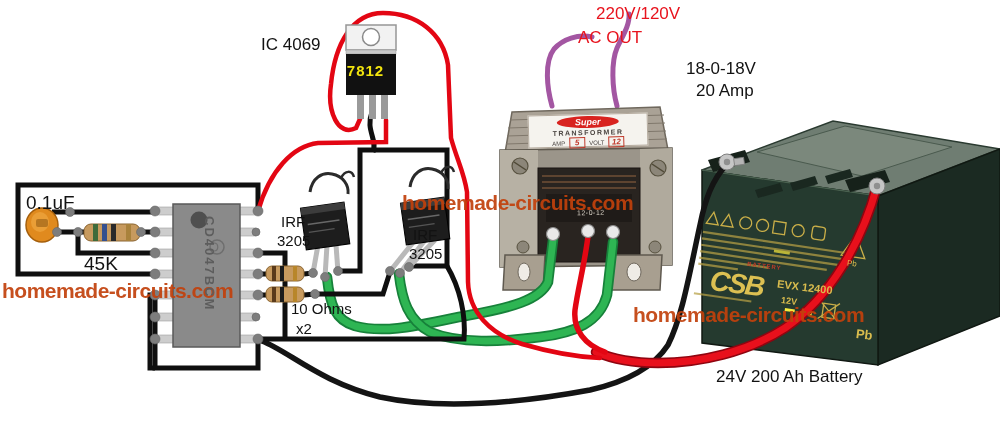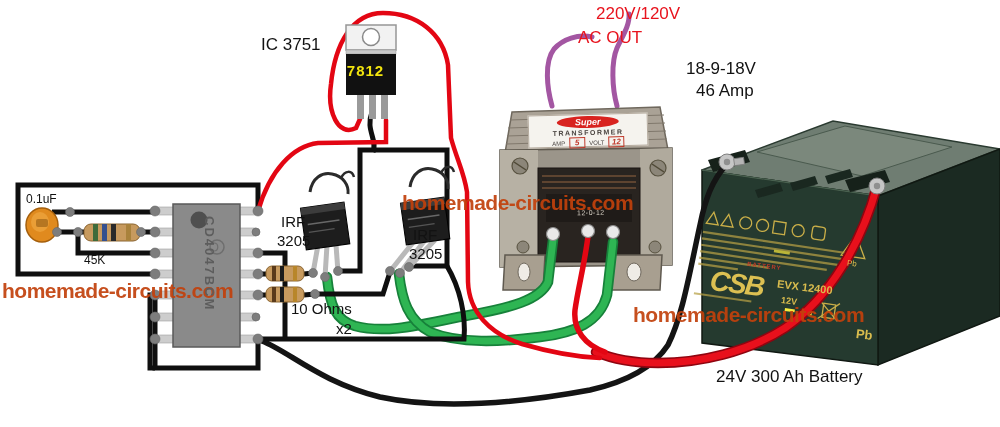--- a/index.html
+++ b/index.html
@@ -2,21 +2,21 @@
 <html><head>
 <meta charset="utf-8">
 <style>
   html,body{margin:0;padding:0;background:#fff;}
   #stage{position:relative;width:1000px;height:427px;background:#ffffff;overflow:hidden;
          font-family:"Liberation Sans",sans-serif;}
   #wires-svg{position:absolute;left:0;top:0;}
   .lbl{position:absolute;font-weight:normal;color:#121212;white-space:nowrap;line-height:1.1;}
   .lbl.red{color:#e8131d;}
   .fs17{font-size:17px;}
-  .fs16{font-size:12px;}
+  .fs16{font-size:19px;}
   .fs15{font-size:15px;}
   .wm{position:absolute;font-weight:bold;font-size:21px;color:#c2410c;white-space:nowrap;opacity:.92;letter-spacing:-0.5px;}
   .reg-mark{position:absolute;left:346px;top:62px;width:39px;text-align:center;
             font-size:15px;font-weight:bold;color:#f2e40e;letter-spacing:1px;}
   .ic-mark{position:absolute;left:217px;top:216px;transform:rotate(90deg);transform-origin:0 0;
            font-size:13px;font-weight:bold;color:#5d5d5d;letter-spacing:2px;}
   
   .tx-label{position:absolute;left:528px;top:114px;width:120px;height:33px;background:#f5f3ee;
             border:1px solid #b5ab9e;transform:rotate(-1.5deg);box-sizing:border-box;padding-top:1px;}
   .tx-badge{width:62px;height:12px;margin:0 auto;background:#d8231f;border-radius:50%;
@@ -302,41 +302,41 @@
     <circle cx="313" cy="273" r="4.5"></circle>
         <circle cx="325" cy="277" r="4.5"></circle>
         <circle cx="338" cy="271" r="4.5"></circle>
     <circle cx="315" cy="294" r="4.5"></circle>
     <circle cx="390" cy="271" r="4.5"></circle>
         <circle cx="400" cy="273" r="4.5"></circle>
         <circle cx="409" cy="267" r="4.5"></circle>
   </g>
 </svg>
 
-<div class="lbl fs17" style="left:261px;top:36px;">IC 3751</div>
+<div class="lbl fs17" style="left:261px;top:36px;">IC 4069</div>
 <div class="reg-mark">7812</div>
 
 <div class="lbl red fs17" style="left:596px;top:5px;">220V/120V</div>
 <div class="lbl red fs17" style="left:578px;top:29px;">AC OUT</div>
 
-<div class="lbl fs17" style="left:686px;top:60px;">18-9-18V</div>
-<div class="lbl fs17" style="left:696px;top:82px;">46 Amp</div>
+<div class="lbl fs17" style="left:686px;top:60px;">18-0-18V</div>
+<div class="lbl fs17" style="left:696px;top:82px;">20 Amp</div>
 
 <div class="lbl fs16" style="left:26px;top:193px;">0.1uF</div>
 <div class="lbl fs16" style="left:84px;top:254px;">45K</div>
 
 <div class="lbl fs15" style="left:291px;top:301px;text-align:right;">10 Ohms</div>
-<div class="lbl fs15" style="left:296px;top:321px;margin-left:40px;">x2</div>
+<div class="lbl fs15" style="left:296px;top:321px;">x2</div>
 
 <div class="lbl fs15" style="left:281px;top:214px;">IRF</div>
 <div class="lbl fs15" style="left:277px;top:233px;">3205</div>
 <div class="lbl fs15" style="left:413px;top:227px;">IRF</div>
 <div class="lbl fs15" style="left:409px;top:246px;">3205</div>
 
-<div class="lbl fs17" style="left:716px;top:368px;">24V 300 Ah Battery</div>
+<div class="lbl fs17" style="left:716px;top:368px;">24V 200 Ah Battery</div>
 
 <div class="wm" style="left:2px;top:279px;">homemade-circuits.com</div>
 <div class="wm" style="left:402px;top:191px;">homemade-circuits.com</div>
 <div class="wm" style="left:633px;top:303px;">homemade-circuits.com</div>
 
 <div class="ic-mark">CD4047BCM</div>
 
 <div class="tx-label">
   <div class="tx-badge">Super</div>
   <div class="tx-word">TRANSFORMER</div>

